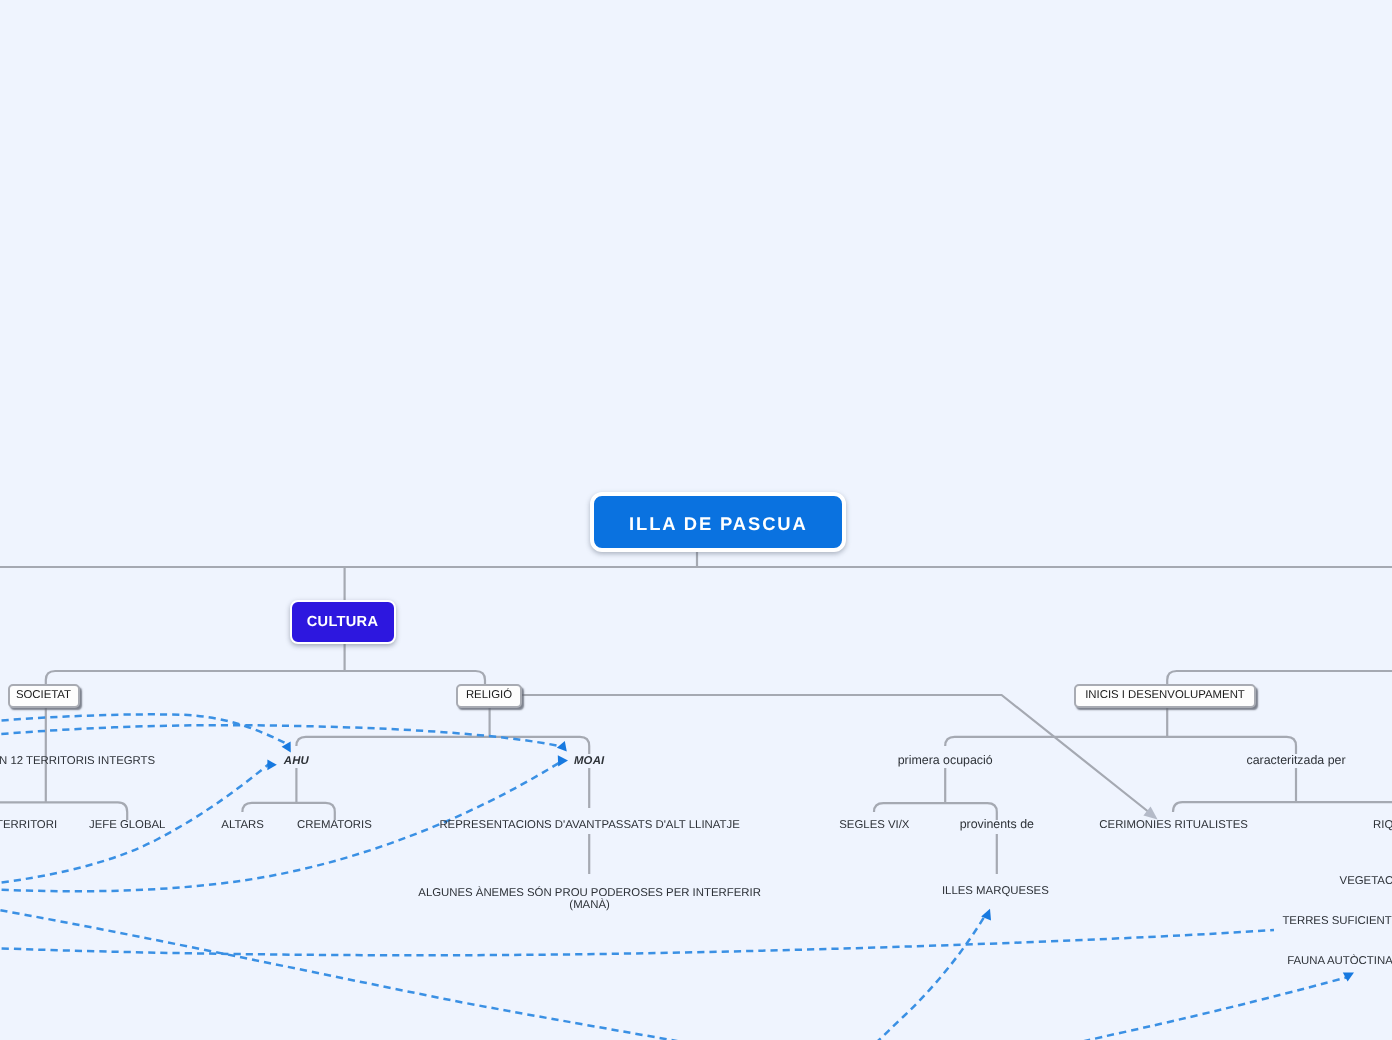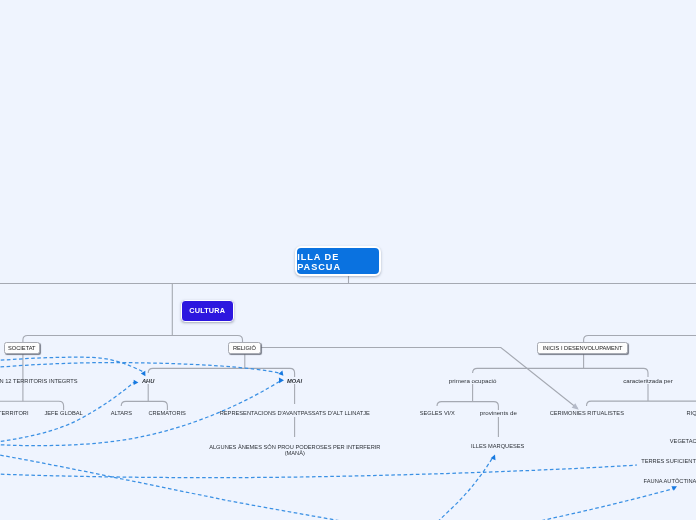--- a/index.html
+++ b/index.html
@@ -6,21 +6,21 @@
   body{width:696px;height:520px;overflow:hidden;background:#eff4fe;
        font-family:"Liberation Sans",sans-serif;-webkit-font-smoothing:antialiased;}
   #canvas{position:relative;width:696px;height:520px;}
   svg.links{position:absolute;left:0;top:0;width:696px;height:520px;overflow:visible;}
   .node{position:absolute;box-sizing:border-box;display:flex;align-items:center;justify-content:center;}
   .root-node{background:#0a72e0;color:#ffffff;font-weight:bold;font-size:9.2px;letter-spacing:0.95px;
     border-radius:6px;border:2px solid #fff;
     box-shadow:0 1px 2.5px rgba(70,80,100,.40);}
   .lvl1-node{background:#2d17df;color:#ffffff;font-weight:bold;font-size:7.3px;letter-spacing:.15px;
     border-radius:4px;border:1.8px solid #fff;
-    box-shadow:0 1px 2.5px rgba(70,80,100,.45);margin-left:36px;}
+    box-shadow:0 1px 2.5px rgba(70,80,100,.45);}
   .lvl2-node{background:#fdfdfd;color:#1b1b1b;font-size:5.7px;letter-spacing:0;
     border:1px solid #a8abb3;border-radius:2.5px;
     box-shadow:1px 1.3px 0.8px -0.4px rgba(95,100,112,.8);}
   .txt{position:absolute;color:#2e3238;font-size:5.7px;letter-spacing:0;white-space:nowrap;
        line-height:8px;}
   .txt.c{transform:translateX(-50%);text-align:center;}
   .txt.it{font-style:italic;font-weight:600;letter-spacing:.1px;}
   .txt.lc{font-size:6.2px;}
 </style>
 </head>
@@ -82,21 +82,21 @@
     <g fill="#1779e0" stroke="none">
       <path d="M145.4,376.2 L140.8,373.4 L145.3,370.8 Z"></path>
       <path d="M283.4,375.8 L278.4,373.9 L282.4,370.5 Z"></path>
       <path d="M138.4,382.4 L133.7,385.1 L133.7,379.7 Z"></path>
       <path d="M284.0,380.2 L279.1,383.2 L278.9,377.6 Z"></path>
       <path d="M495.0,454.4 L495.5,460.2 L490.6,458.2 Z"></path>
       <path d="M677.0,486.2 L673.8,490.8 L671.4,486.3 Z"></path>
     </g>
   </svg>
 
-  <div class="node root-node" style="left:295.2px;top:246px;width:86px;height:29.7px;">
+  <div class="node root-node" style="left:295.2px;top:246px;width:128px;height:29.7px;">
     <span style="position:relative;top:1px;">ILLA DE PASCUA</span>
   </div>
 
   <div class="node lvl1-node" style="left:144.5px;top:300px;width:53.5px;height:21.5px;">
     <span>CULTURA</span>
   </div>
 
   <div class="node lvl2-node" style="left:3.5px;top:341.5px;width:36.5px;height:12.5px;">
     <span>SOCIETAT</span>
   </div>

